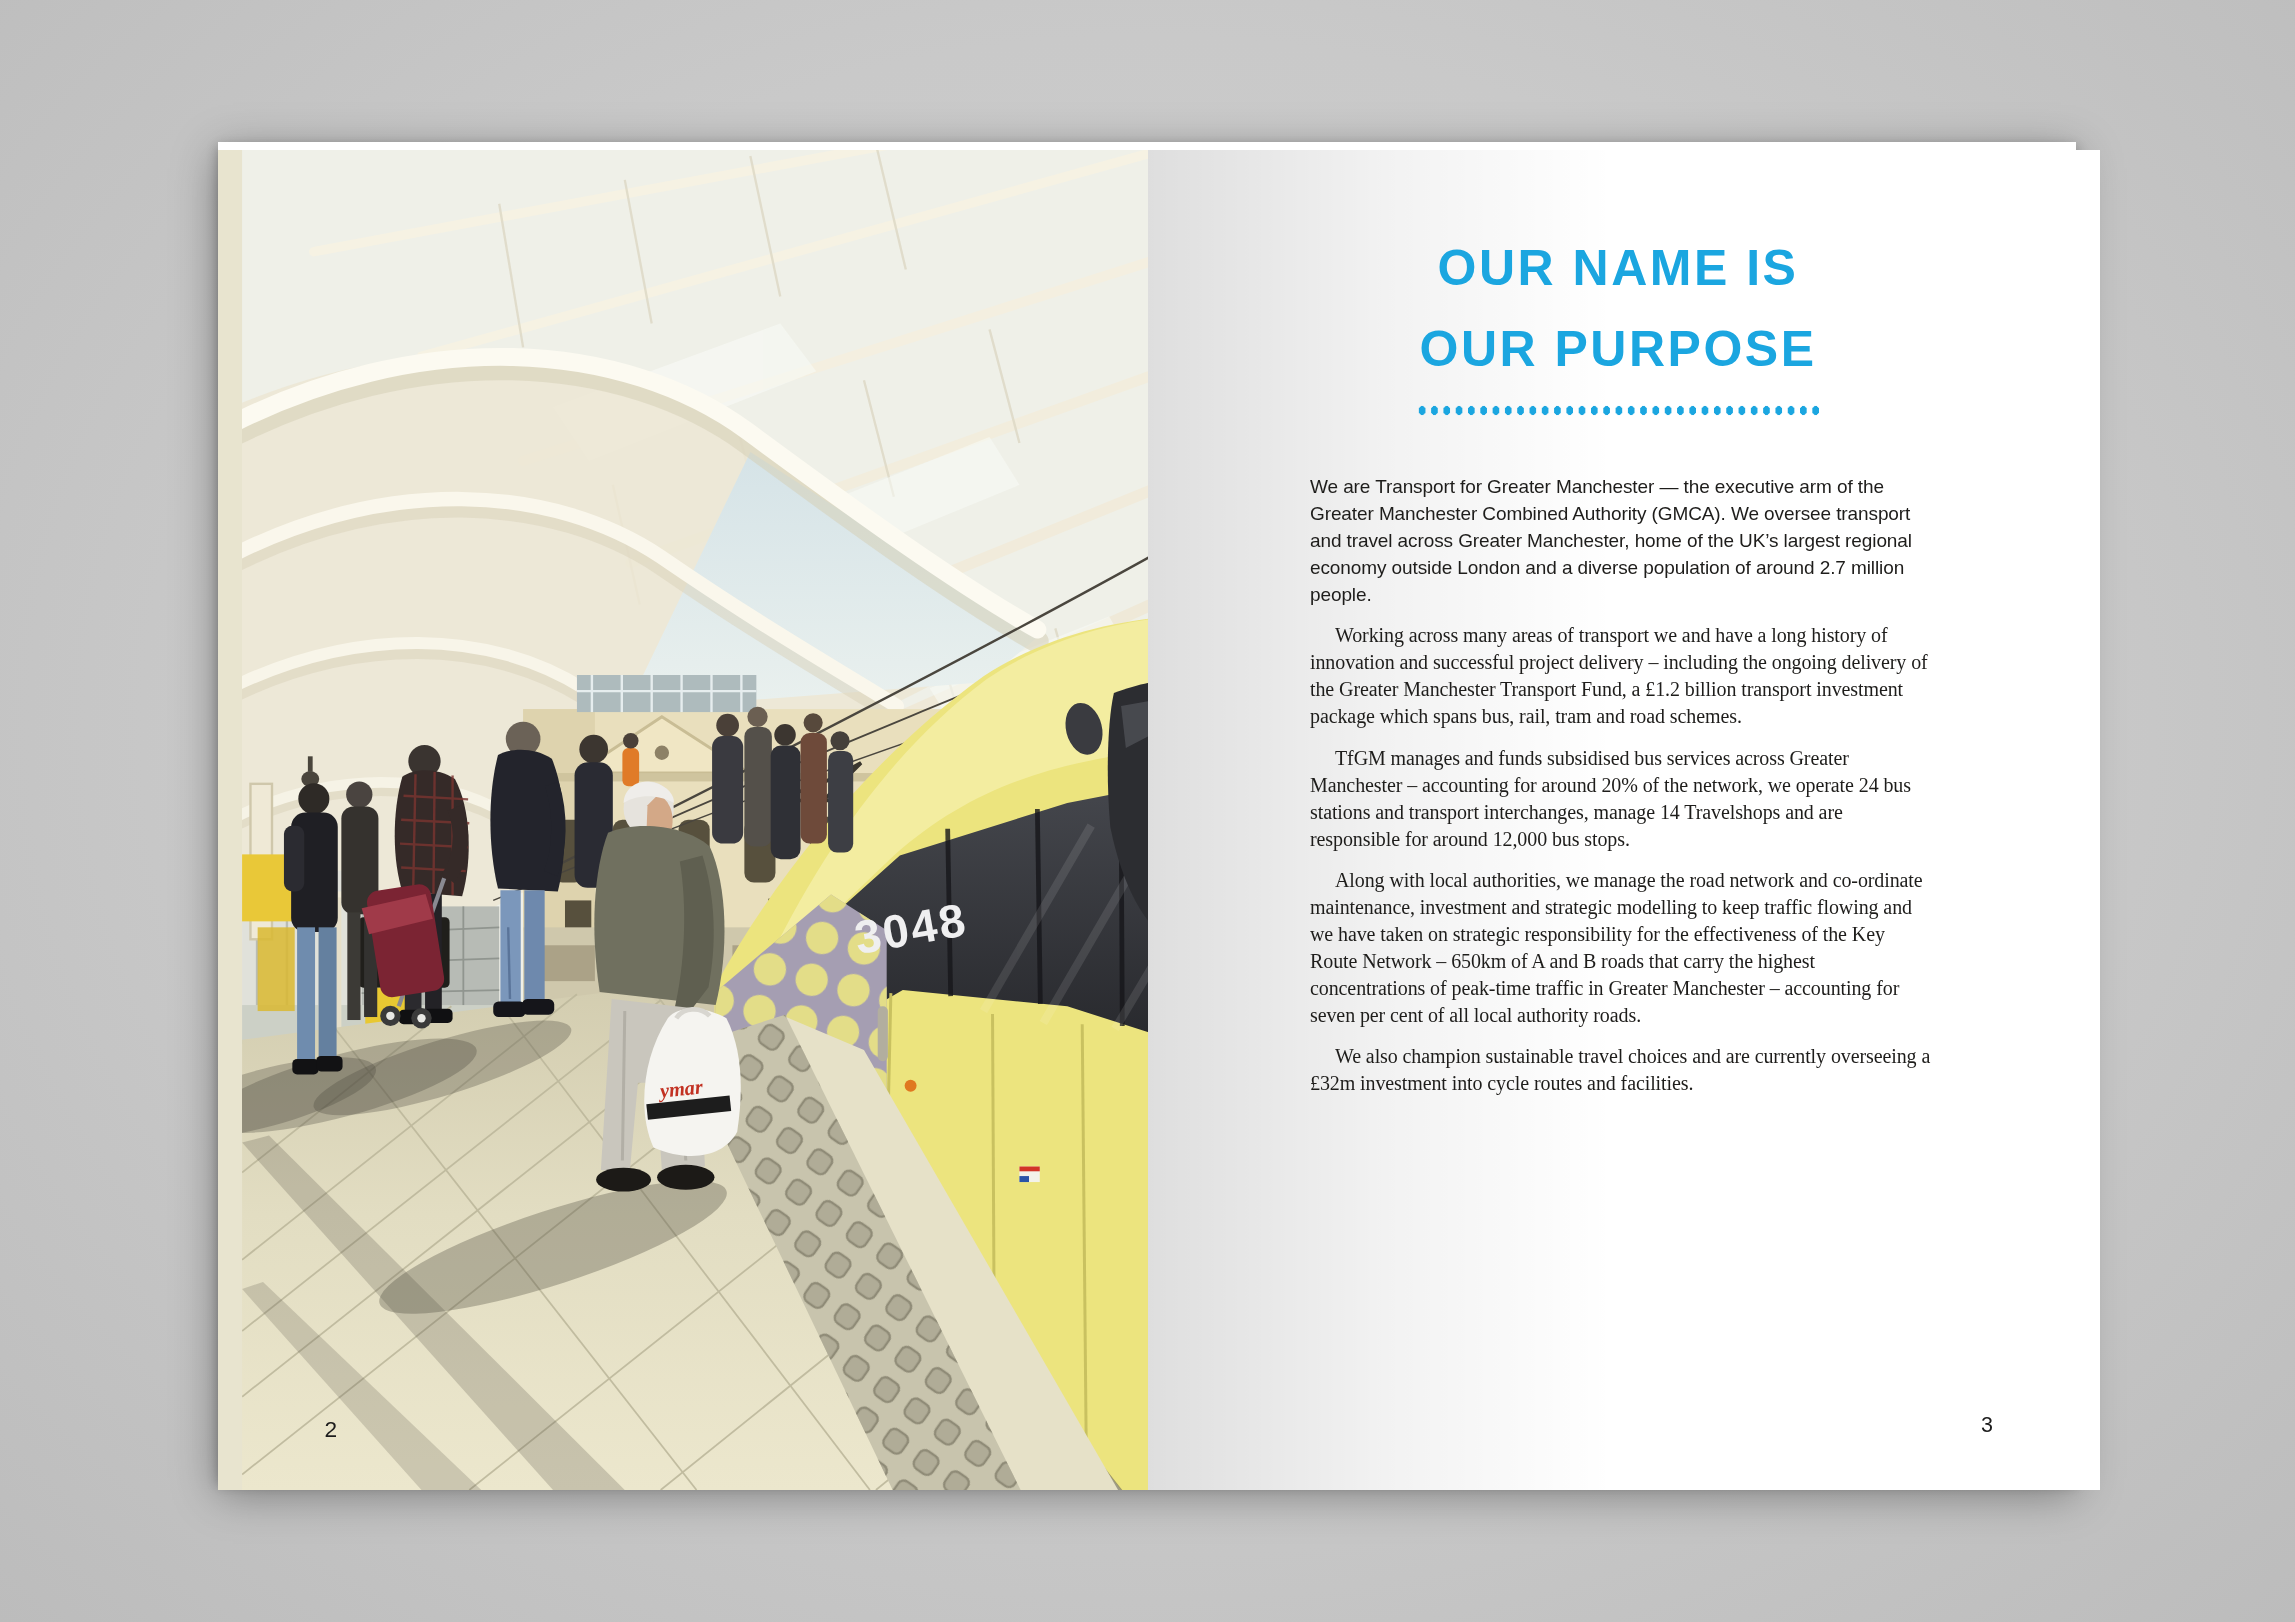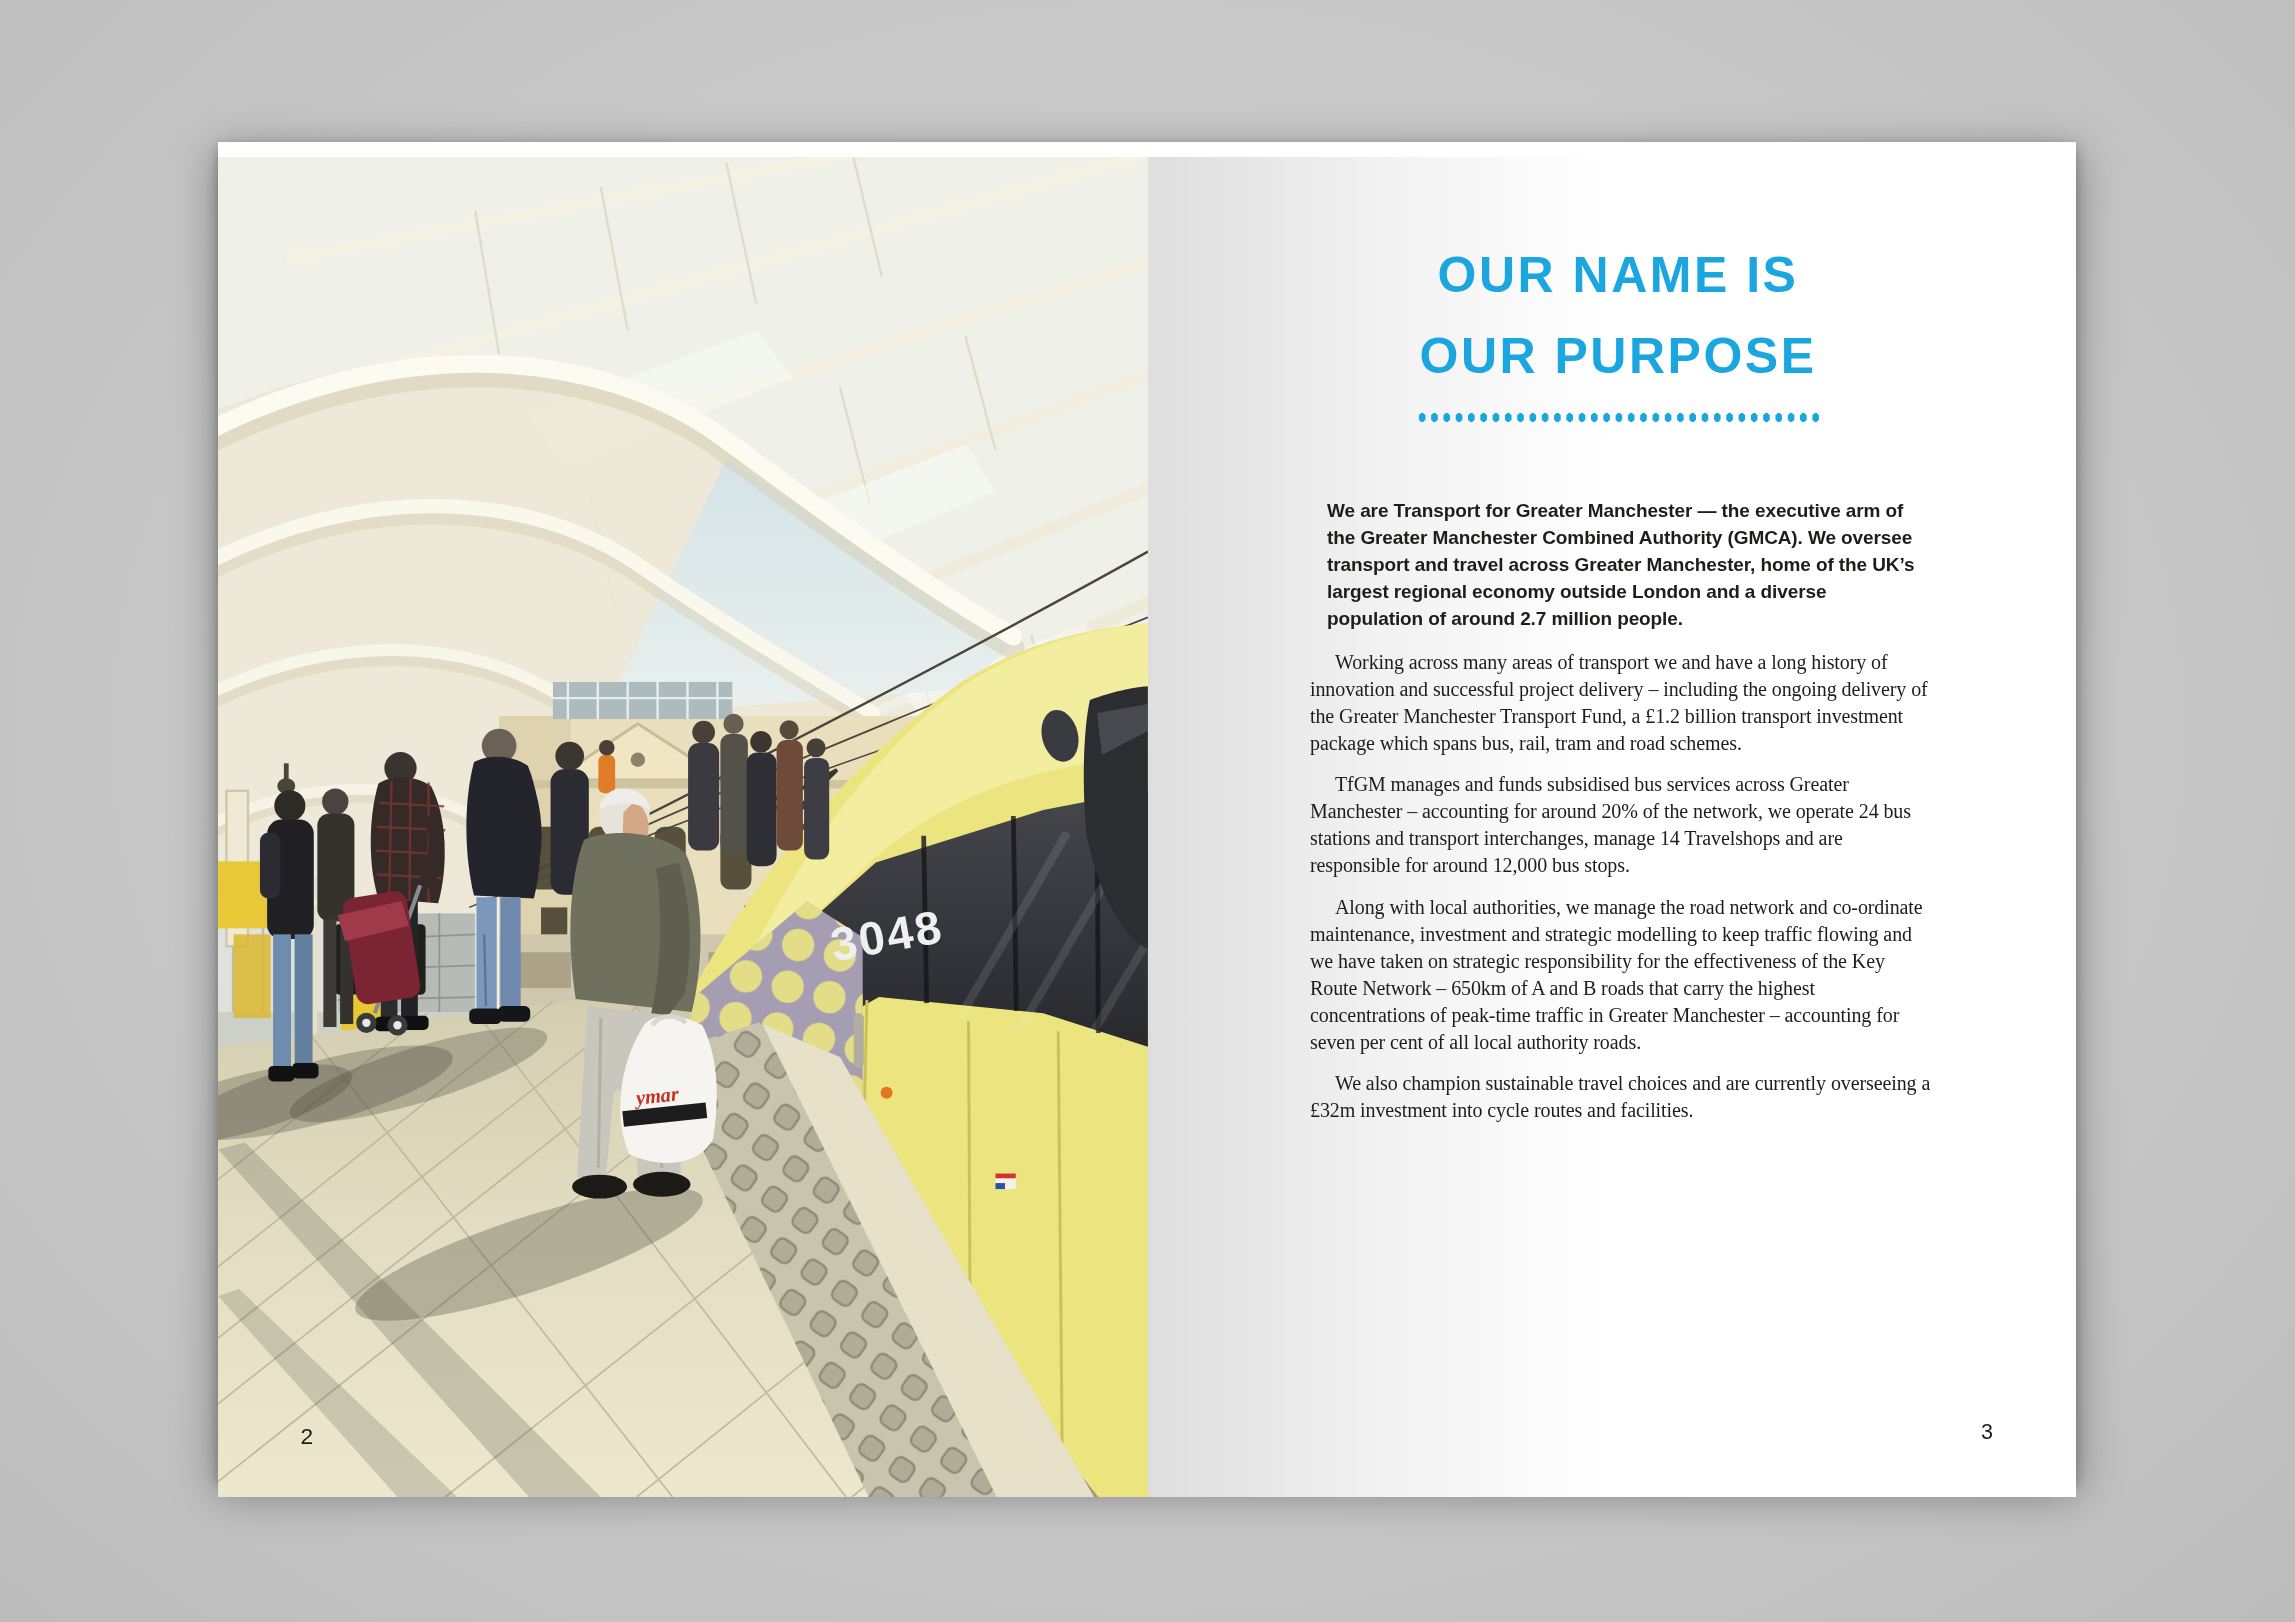--- a/index.html
+++ b/index.html
@@ -6,21 +6,21 @@
   body{
     width:2295px;height:1623px;overflow:hidden;
     background:radial-gradient(ellipse at 50% 45%, #cfcfcf 0%, #c9c9c9 55%, #bcbcbc 100%);
     font-family:"Liberation Sans",sans-serif;
   }
   .spread{
     position:absolute;left:218px;top:142px;width:1858px;height:1340px;
     box-shadow:0 10.8px 42px rgba(0,0,0,.38), 0 3.6px 10.8px rgba(0,0,0,.28);
     background:#fff;
   }
-  .page{position:absolute;top:15px;height:1340px;overflow:hidden;}
+  .page{position:absolute;top:8px;height:1340px;overflow:hidden;padding-left:24px;}
   .page-left{left:0;width:930px;background:#e8e4cf;}
   .page-left svg{display:block;width:930px;height:1340px;}
   .page-right{left:930px;width:928px;background:#ffffff;}
   .page-right::before{
     content:"";position:absolute;left:0;top:0;bottom:0;width:568px;
     background:linear-gradient(90deg, rgba(0,0,0,.13), rgba(0,0,0,.05) 42%, rgba(0,0,0,0) 82%);
     z-index:0;
   }
   .article-title{
     position:absolute;left:162px;top:78px;width:616px;margin:0;z-index:2;
@@ -31,21 +31,21 @@
   .article-title span{display:block;}
   .dotted-divider{
     position:absolute;left:268px;top:255px;width:405px;height:10.8px;z-index:2;
     background-image:radial-gradient(ellipse 3.9px 5.1px at center, #1ba6e0 88%, rgba(0,0,0,0) 92%);
     background-size:12.3px 10.8px;background-repeat:repeat-x;background-position:left center;
   }
   .text-column{
     position:absolute;left:162px;top:323px;width:623px;z-index:2;color:#1e1d1b;
   }
   .intro-paragraph{
-    margin:17px;font-family:"Liberation Sans",sans-serif;font-weight:bold;
+    margin:0;font-family:"Liberation Sans",sans-serif;font-weight:normal;
     font-size:19px;line-height:27px;letter-spacing:-0.1px;
   }
   .body-paragraph{
     margin:14.3px 0 0 0;font-family:"Liberation Serif",serif;
     font-size:20px;line-height:27px;text-indent:25px;letter-spacing:-0.1px;
   }
   .pagenum-right{
     position:absolute;left:833px;top:1263px;z-index:2;
     font-size:21.5px;color:#1c1c1c;font-family:"Liberation Sans",sans-serif;
   }

